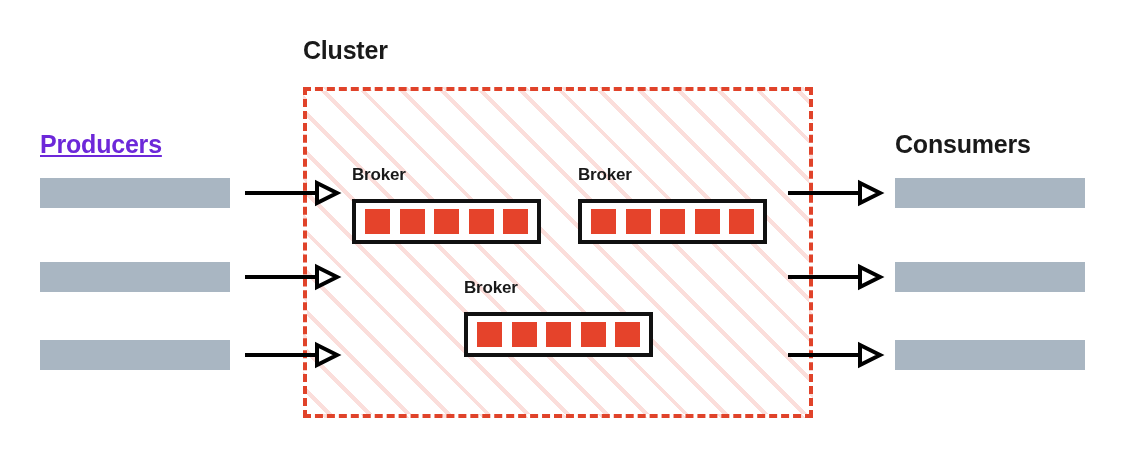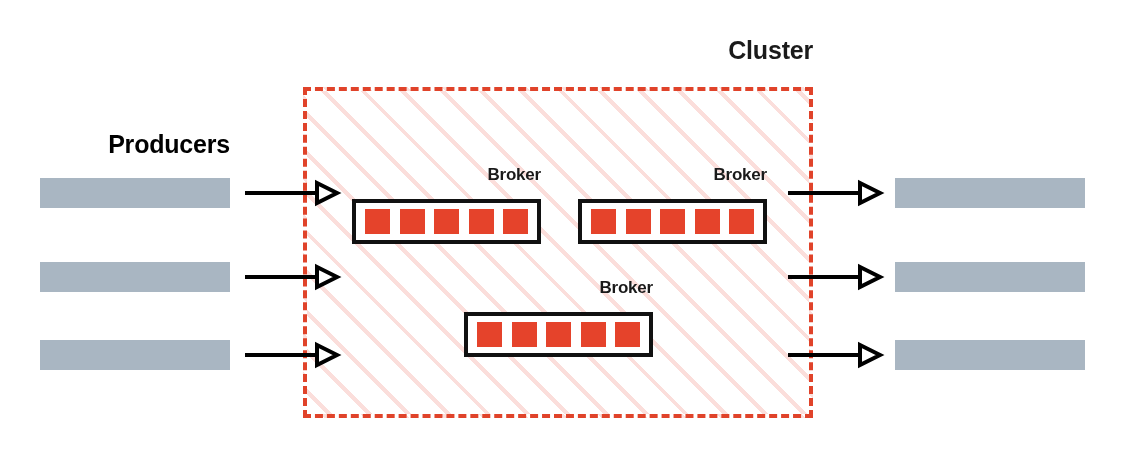--- a/index.html
+++ b/index.html
@@ -20,21 +20,21 @@
   }
 
   
   .label {
     position: absolute;
     color: #1a1a1a;
     font-family: "Liberation Sans", sans-serif;
     font-weight: 700;
     white-space: nowrap;
     letter-spacing: -0.2px;
-    text-align: right;
+    text-align: left;
     user-select: none;
   }
   .label-group {
     font-size: 25px;
     line-height: 28px;
   }
   .label-cluster {
     font-size: 25px;
     line-height: 28px;
   }
@@ -109,21 +109,21 @@
 </style>
 </head>
 <body>
 
 <div id="diagram-root">
 
   <div class="label label-cluster" style="left: 303px; top: 36px; width: 510px; color: rgb(26, 26, 26);">Cluster</div>
 
   <div id="cluster-box" style="border-color: rgb(224, 67, 42);"></div>
 
-  <div class="label label-group" style="left: 40px; top: 130px; width: 190px; color: #000000;">Producers</div>
+  <div class="label label-group" style="left: 40px; top: 130px; width: 190px; color: #6d28d9; text-decoration: underline;">Producers</div>
 
   <div class="endpoint-bar" style="left: 40px; top: 178px; background: rgb(169, 182, 194);"></div>
   <div class="endpoint-bar" style="left: 40px; top: 262px; background: rgb(169, 182, 194);"></div>
   <div class="endpoint-bar" style="left: 40px; top: 340px; background: rgb(169, 182, 194);"></div>
 
   <svg class="arrow-svg" style="left: 245px; top: 178px;" width="95" height="30">
     <line class="arrow-line" x1="0" y1="15" x2="72" y2="15" style="stroke: rgb(0, 0, 0);"></line>
     <polygon class="arrow-head" points="72,5 92,15 72,25" style="stroke: rgb(0, 0, 0);"></polygon>
   </svg>
   <svg class="arrow-svg" style="left: 245px; top: 262px;" width="95" height="30">
@@ -168,18 +168,19 @@
   </svg>
   <svg class="arrow-svg" style="left: 788px; top: 262px;" width="95" height="30">
     <line class="arrow-line" x1="0" y1="15" x2="72" y2="15" style="stroke: rgb(0, 0, 0);"></line>
     <polygon class="arrow-head" points="72,5 92,15 72,25" style="stroke: rgb(0, 0, 0);"></polygon>
   </svg>
   <svg class="arrow-svg" style="left: 788px; top: 340px;" width="95" height="30">
     <line class="arrow-line" x1="0" y1="15" x2="72" y2="15" style="stroke: rgb(0, 0, 0);"></line>
     <polygon class="arrow-head" points="72,5 92,15 72,25" style="stroke: rgb(0, 0, 0);"></polygon>
   </svg>
 
+  <div class="label label-group" style="left: 895px; top: 130px; width: 190px; color: rgb(26, 26, 26);">Consumers</div>
 
   <div class="endpoint-bar" style="left: 895px; top: 178px; background: rgb(169, 182, 194);"></div>
   <div class="endpoint-bar" style="left: 895px; top: 262px; background: rgb(169, 182, 194);"></div>
   <div class="endpoint-bar" style="left: 895px; top: 340px; background: rgb(169, 182, 194);"></div>
 
 </div>
 
 </body></html>

